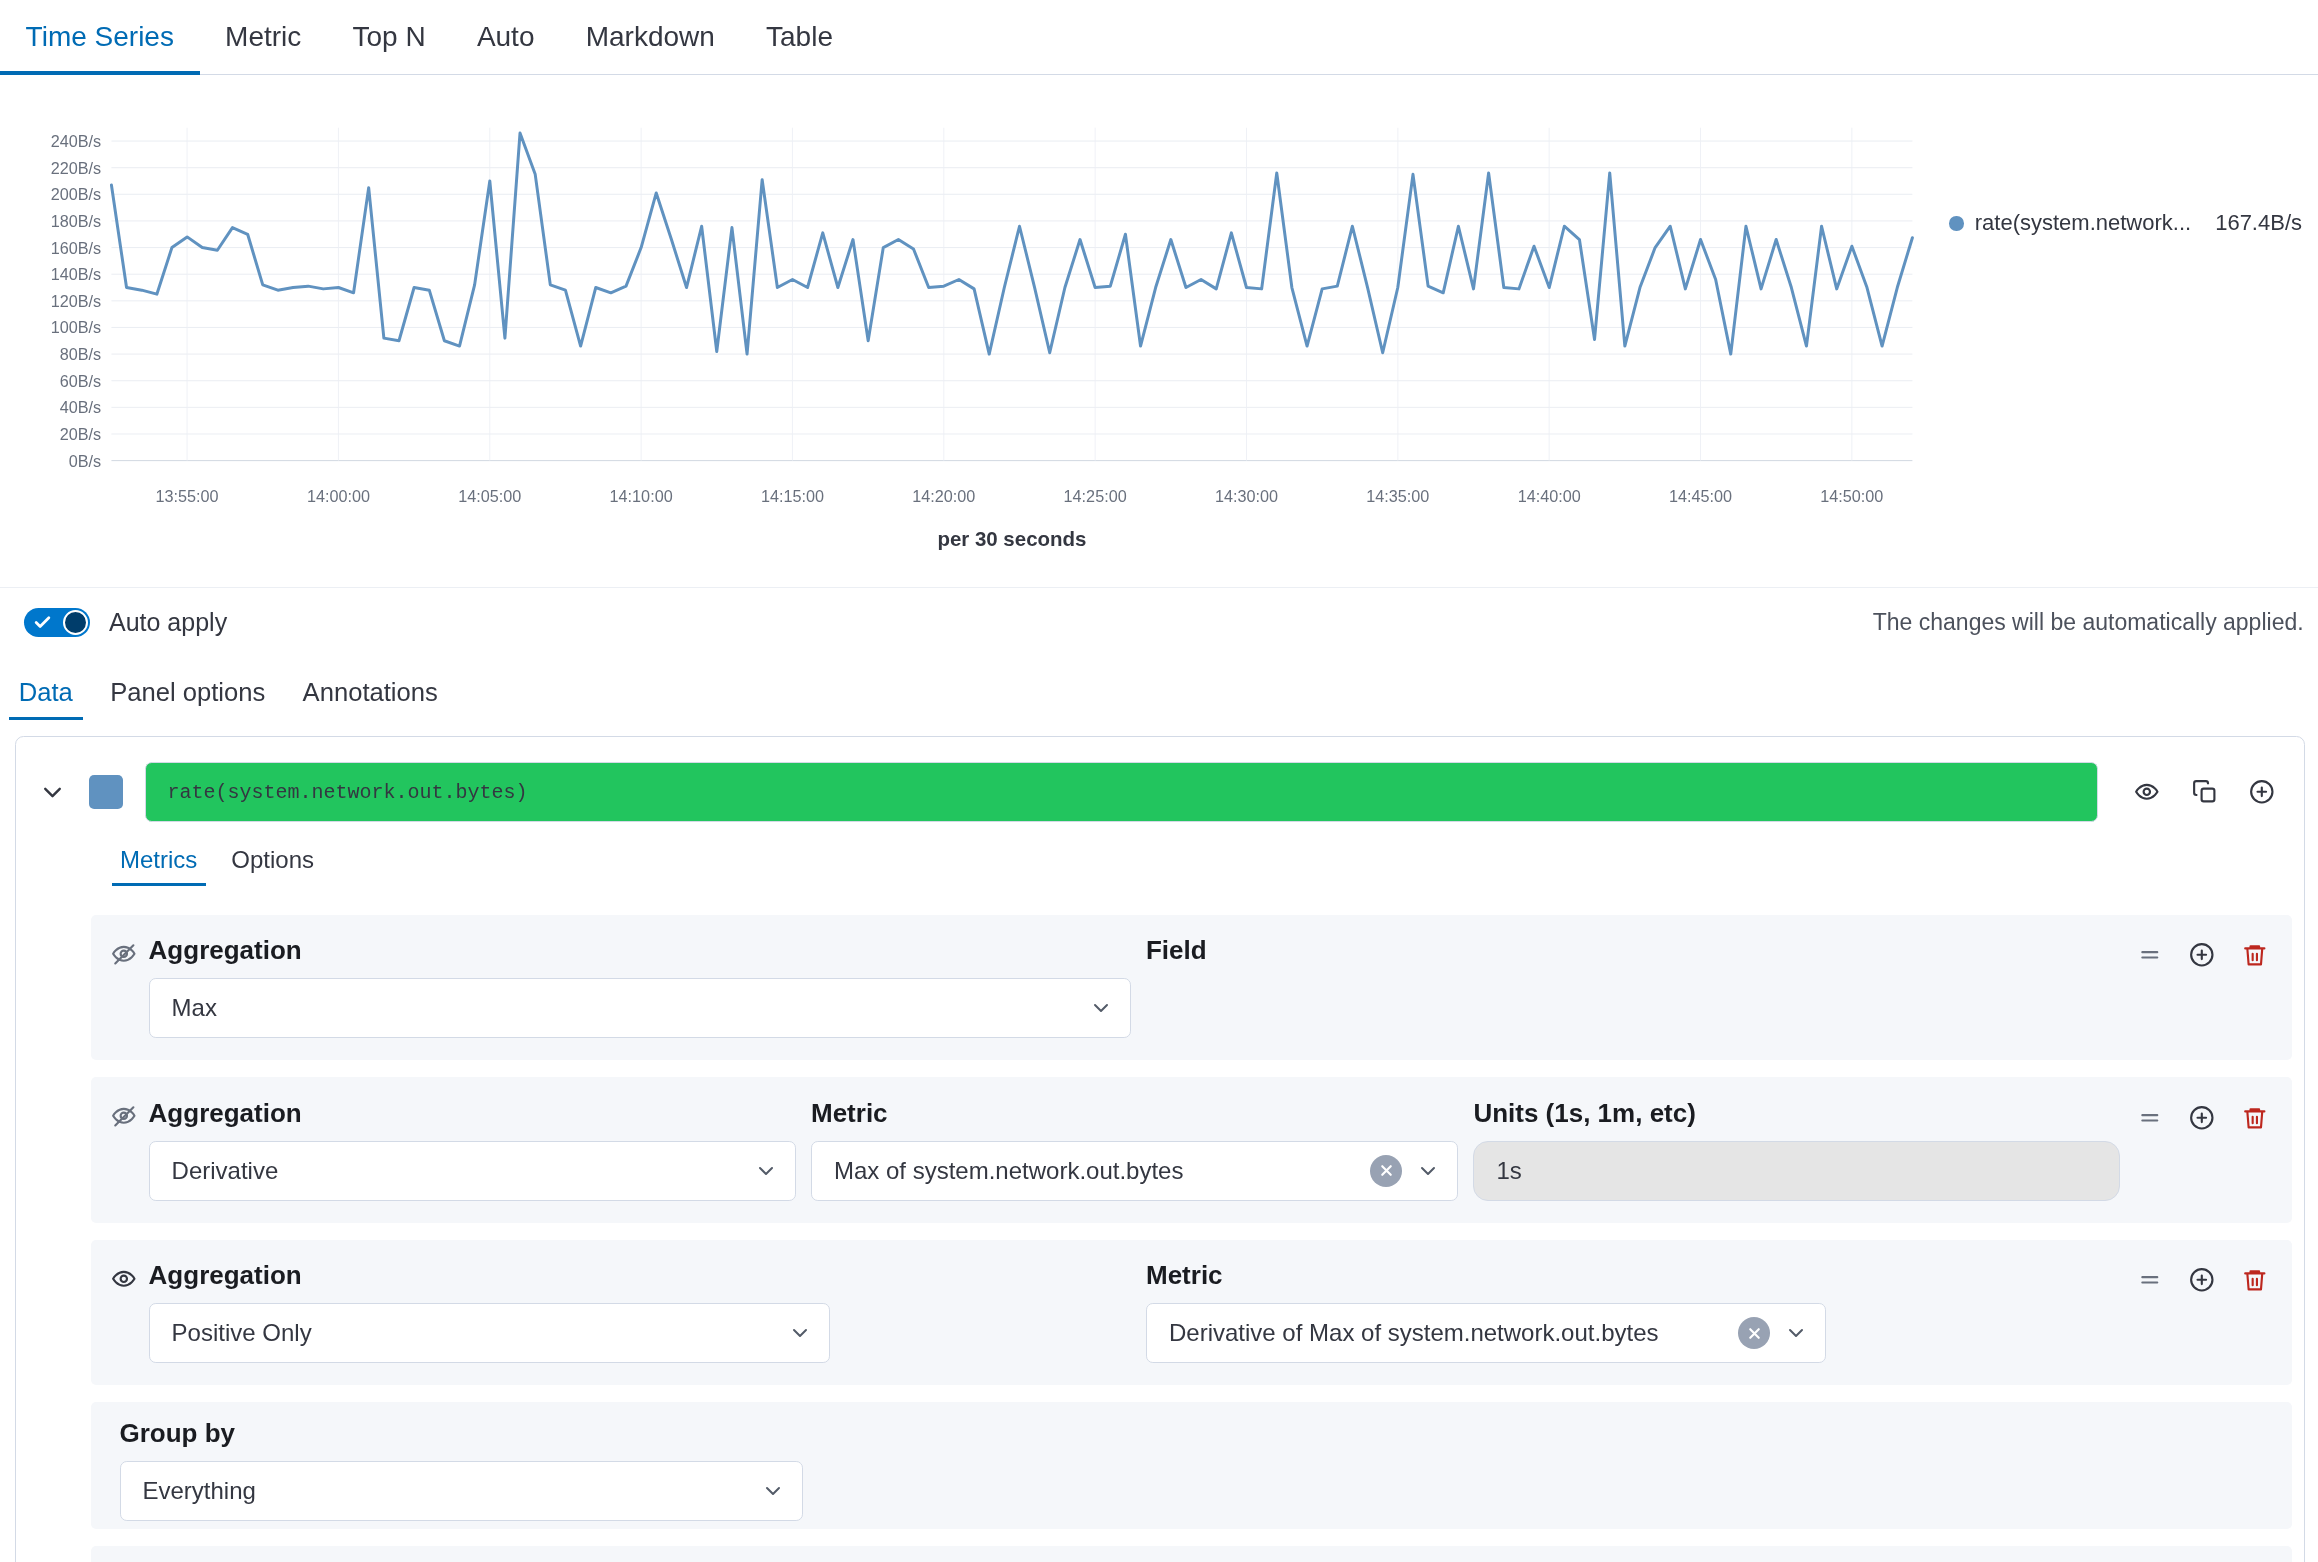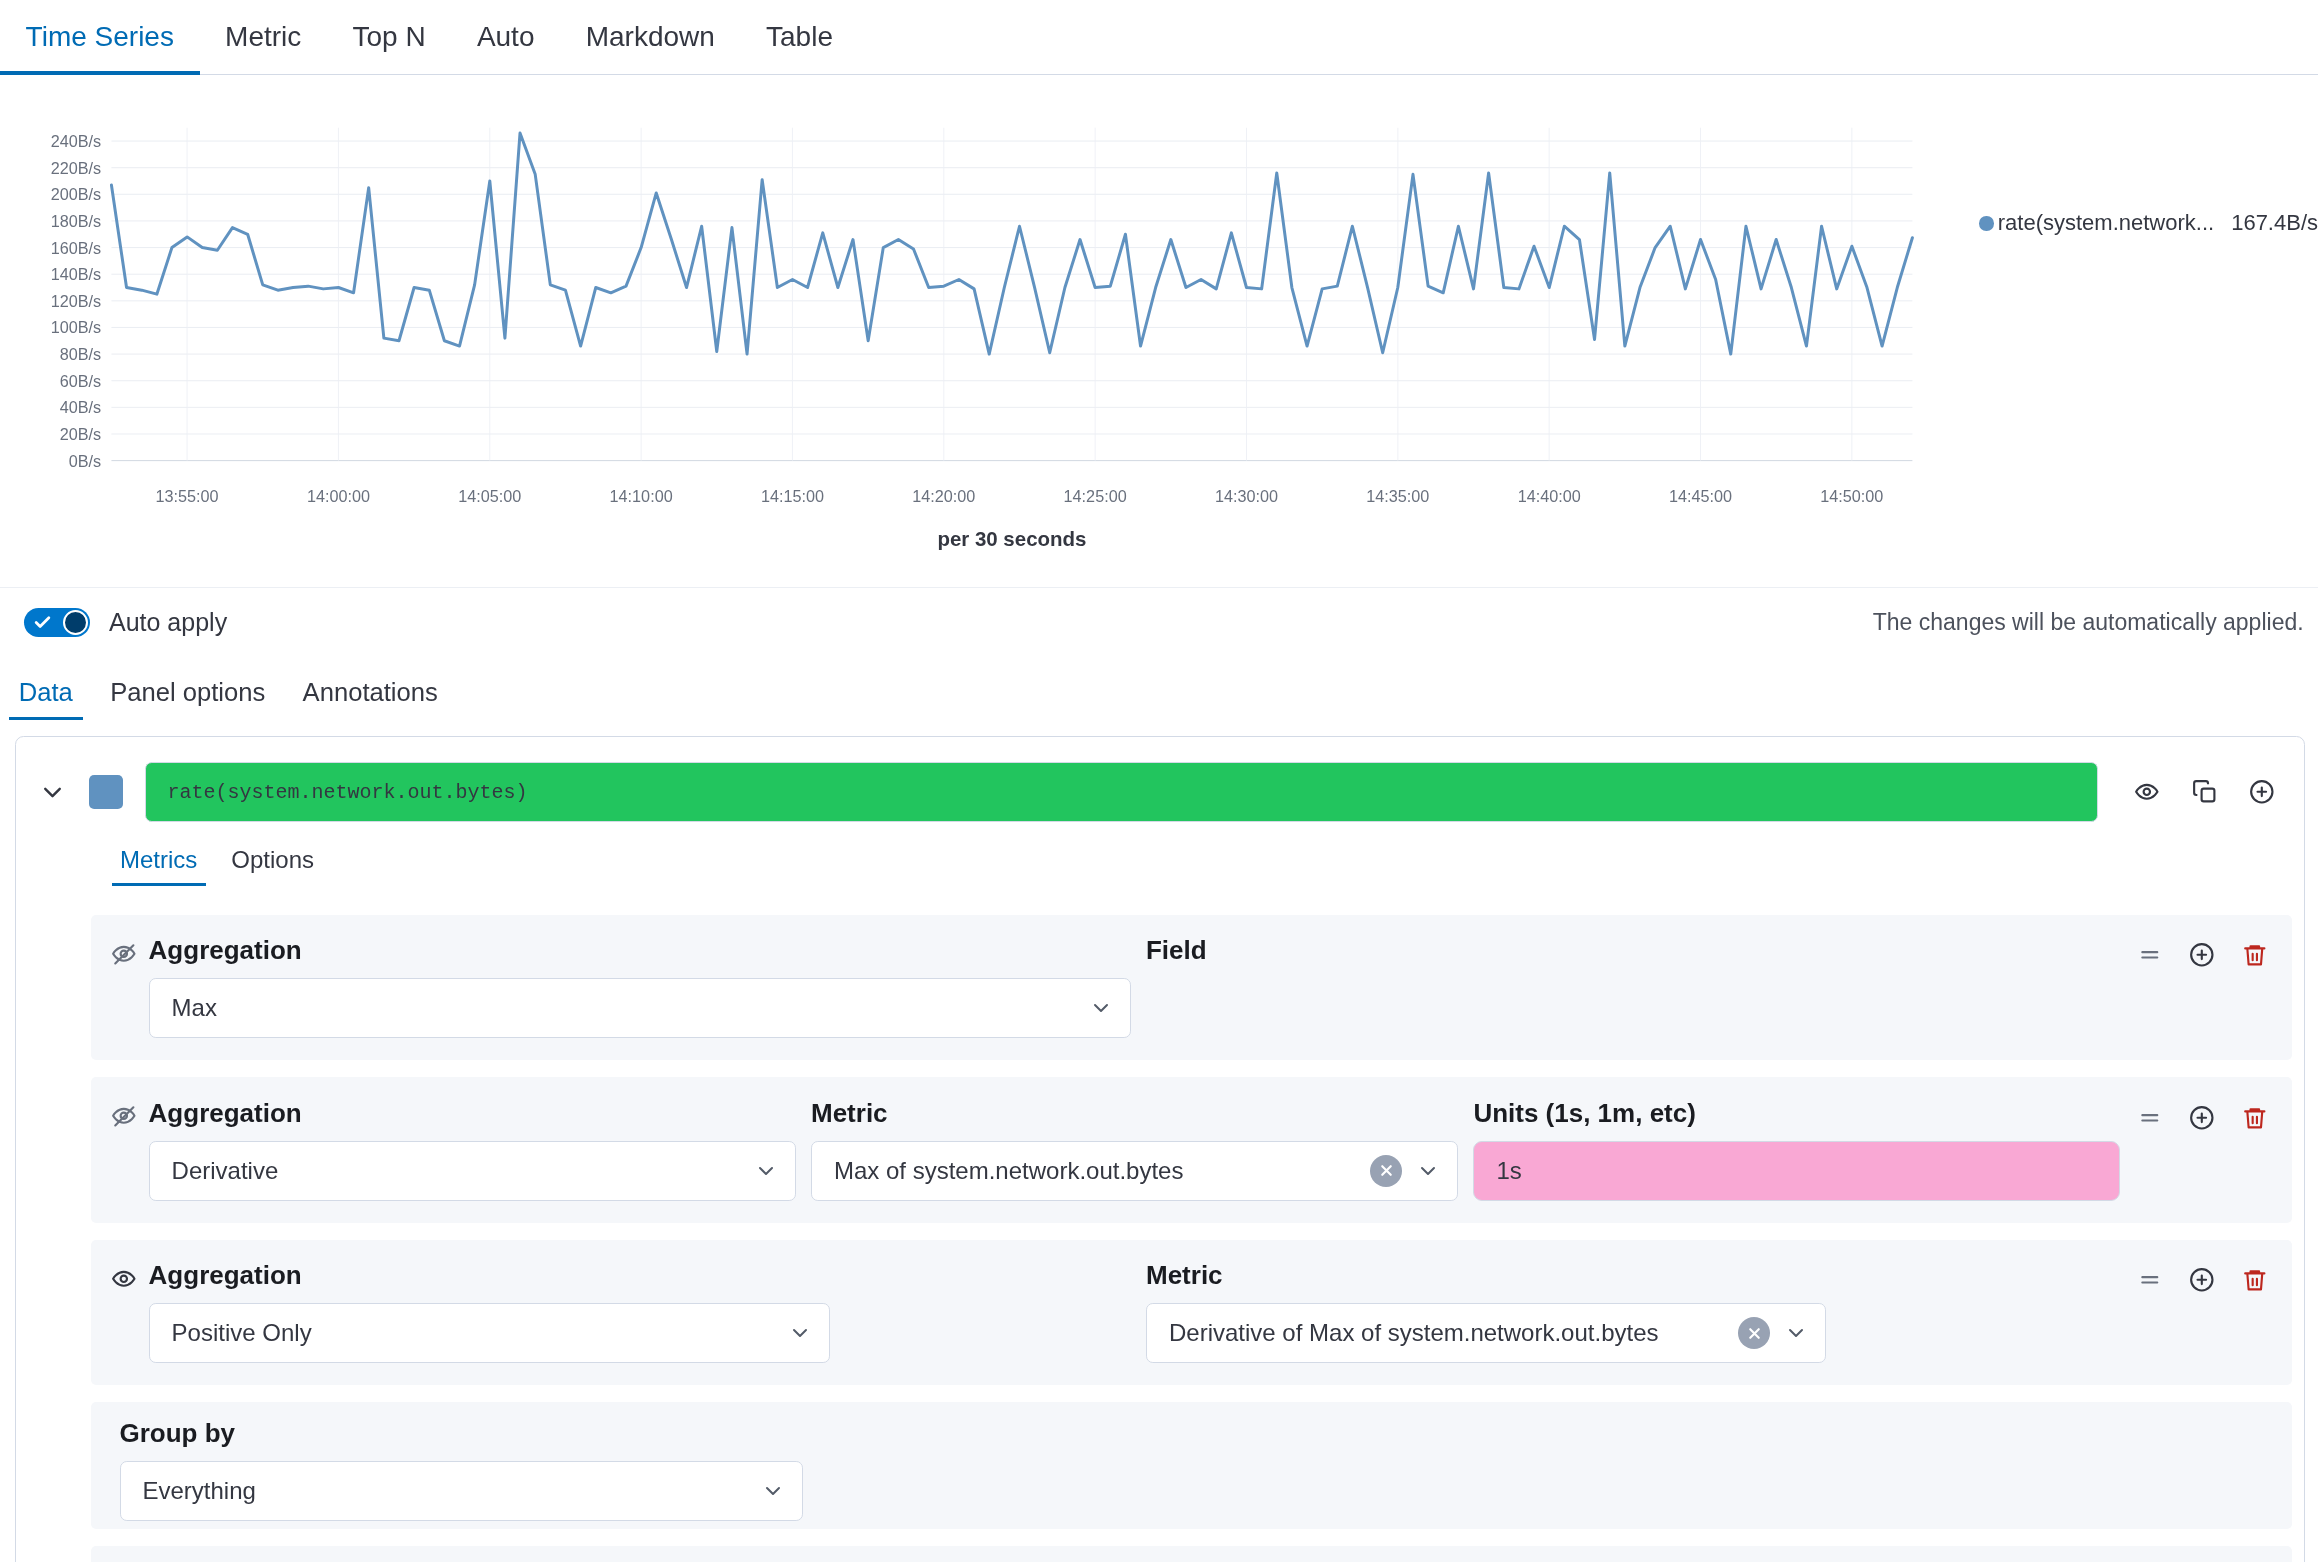--- a/index.html
+++ b/index.html
@@ -10,21 +10,21 @@
   .top-tabs { display:flex; height:75px; border-bottom:0.9px solid #d3dae6; align-items:stretch; }
   .top-tab { display:flex; align-items:center; padding:0 25.6px; font-size:28px; font-weight:500;
     color:#343741; cursor:pointer; position:relative; }
   .top-tab.active { color:#006bb4; }
   .top-tab.active::after { content:""; position:absolute; left:0; right:0; bottom:-0.9px; height:4.3px; background:#006bb4; }
 
   
   .chart-section { position:relative; padding:39px 0 29px 8.5px; }
   svg.chart { display:block; }
   svg.chart text { font-family:"Liberation Sans", sans-serif; }
-  .legend { position:absolute; top:135px; right:1px; display:flex; align-items:flex-start; gap:4px; font-size:22px; }
+  .legend { position:absolute; top:135px; right:17px; display:flex; align-items:flex-start; gap:11px; font-size:22px; }
   .legend-dot { width:14.5px; height:14.5px; border-radius:50%; margin-top:6px; flex:none; }
   .legend-value { margin-left:13px; }
 
   
   .auto-apply-bar { display:flex; align-items:center; height:70px; padding:0 15.4px 0 24px;
     border-top:0.9px solid #eceff4; }
   .switch { width:66px; height:29px; border-radius:14.5px; background:#0077cc; position:relative;
     display:flex; align-items:center; cursor:pointer; flex:none; }
   .switch .check { margin-left:9.4px; width:19px; height:19px; color:#fff; }
   .switch .thumb { position:absolute; right:1.7px; top:1.7px; width:25.6px; height:25.6px; border-radius:50%;
@@ -67,22 +67,22 @@
   .field-label { font-size:26px; font-weight:700; color:#1a1c21; }
   .control { margin-top:12px; height:60px; display:flex; align-items:center; background:#fff;
     border:0.9px solid #d3dae6; border-radius:6.8px; padding:0 17px 0 22px; font-size:24px;
     width:100%; cursor:pointer; }
   .ctrl-narrow { width:681px; }
   .control .val { flex:1; white-space:nowrap; overflow:hidden; }
   .clear { width:32px; height:32px; border-radius:50%; background:#98a2b3; color:#fff;
     display:flex; align-items:center; justify-content:center; margin:0 13.7px 0 8.5px; flex:none; cursor:pointer; }
   .clear svg { width:17px; height:17px; }
   .chev { width:24px; height:24px; color:#535b68; flex:none; }
-  .text-input { margin-top:12px; height:60px; width:100%; border:0.9px solid #d3dae6; border-radius:9px;
-    padding:0 22px; font-size:24px; font-family:inherit; color:#343741; background:#f9a8d4; outline:none; }
+  .text-input { margin-top:12px; height:60px; width:100%; border:0.9px solid #d3dae6; border-radius:15px;
+    padding:0 22px; font-size:24px; font-family:inherit; color:#343741; background:#e5e5e5; outline:none; }
   .row-icons { margin-left:auto; display:flex; gap:27px; align-items:center; align-self:flex-start;
     margin-top:6.8px; color:#343741; }
   .drag-icon { color:#69707d; }
   .trash-icon { color:#bd271e; }
 
   .group-row { background:#f5f7fa; border-radius:5.1px; margin:0 12px 0 75px; padding:15.4px 24px 8.5px 29px; }
   .group-row .control { width:683px; }
   .partial-row { background:#f5f7fa; border-radius:5.1px; margin:17px 12px 0 75px; height:29px; }
 
   .symbols { position:absolute; width:0; height:0; overflow:hidden; }

